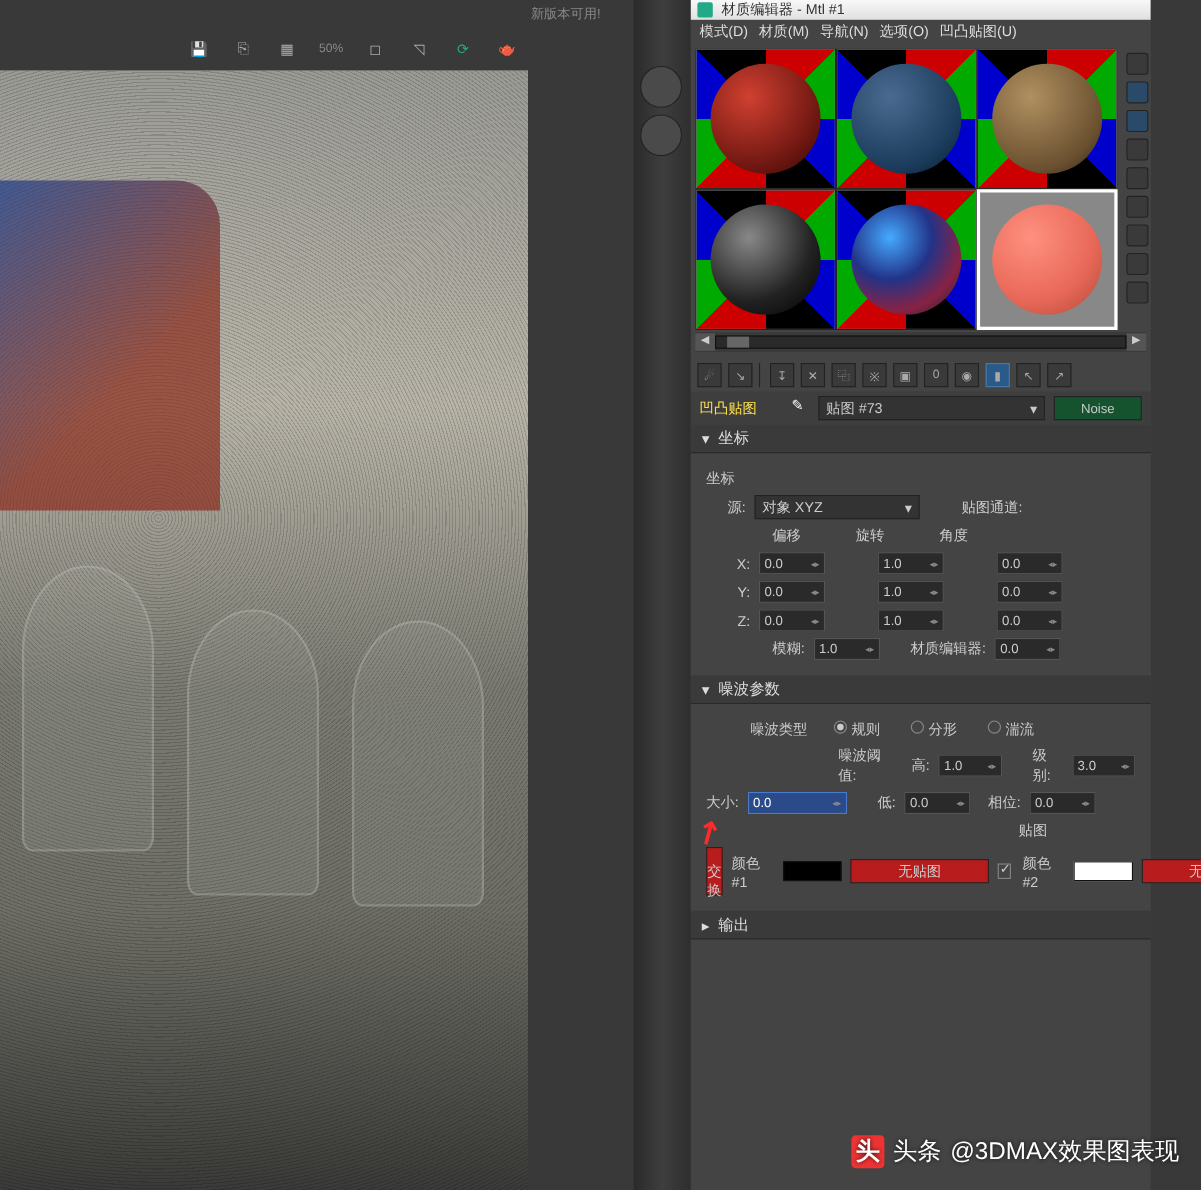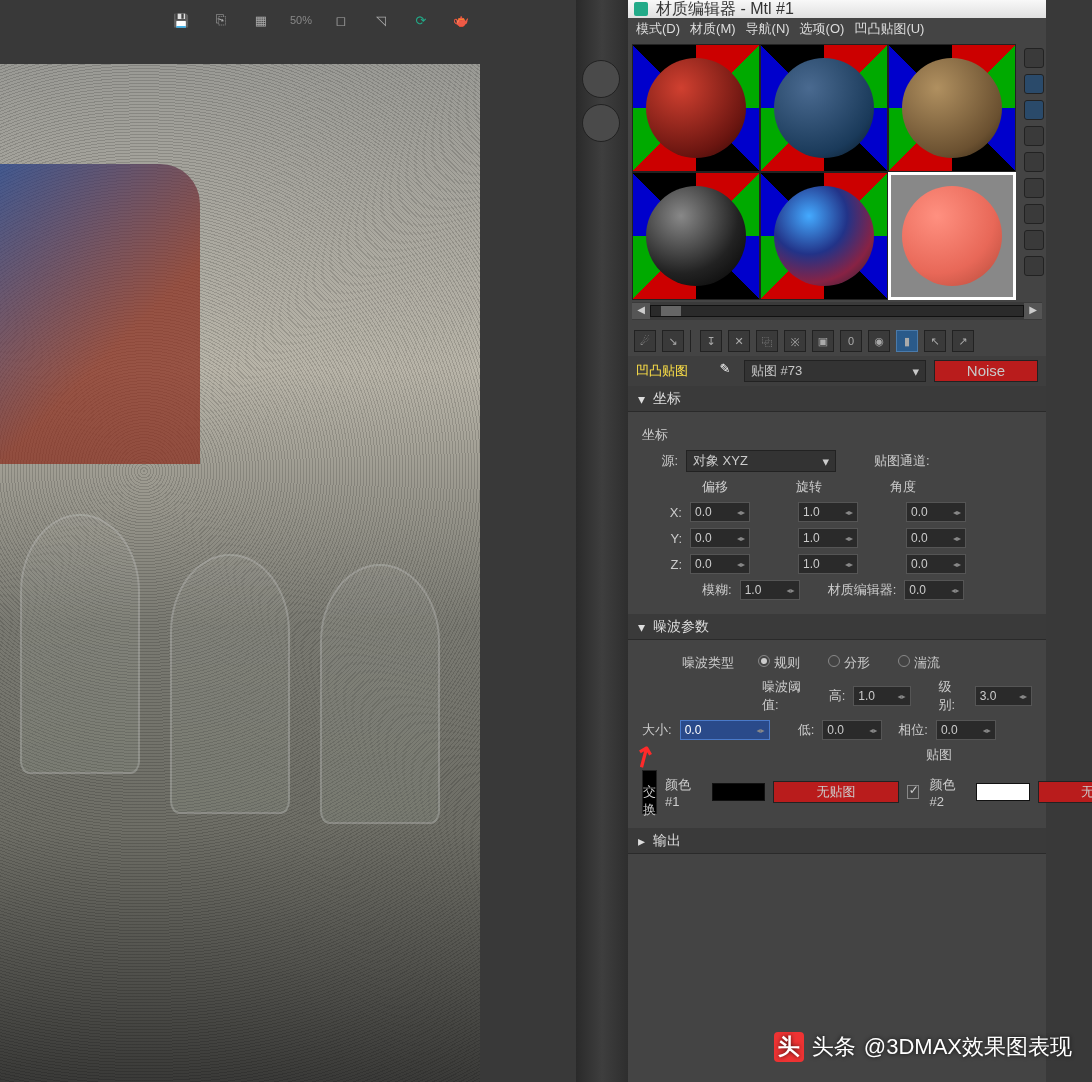--- a/index.html
+++ b/index.html
@@ -15,21 +15,21 @@
 .glass { position:absolute; width:120px; height:260px; border:2px solid rgba(200,200,200,0.3); border-radius:50% 50% 8% 8%/30% 30% 5% 5%; background:linear-gradient(180deg,rgba(255,255,255,0.05),rgba(200,220,200,0.1)); }
 .g1 { left:20px; top:450px; } .g2 { left:170px; top:490px; } .g3 { left:320px; top:500px; }
 .chair { position:absolute; left:0; top:100px; width:200px; height:300px; background:linear-gradient(135deg,#1a3a8a 0%,#8a2a1a 60%); border-radius:0 40px 0 0; opacity:0.7;}
 
 
 .divider { position:absolute; left:576px; top:0; width:52px; height:1082px; background:linear-gradient(90deg,#2a2a2a,#3e3e3e,#2e2e2e); }
 .divider .btn { margin:60px 6px 6px; width:38px; height:38px; background:#4a4a4a; border-radius:50%; border:1px solid #222;}
 
 
 .mat-editor { position:absolute; left:628px; top:0; width:418px; height:1082px; background:#444; }
-.mat-title { height:18px; background:linear-gradient(#f8f8f8,#e0e0e0); color:#333; font-size:16px; padding-left:28px; line-height:18px; position:relative;}
+.mat-title { height:18px; background:linear-gradient(#f8f8f8,#e0e0e0); color:#333; font-size:13px; padding-left:28px; line-height:18px; position:relative;}
 .mat-title::before { content:""; position:absolute; left:6px; top:2px; width:14px; height:14px; background:#2a8; border-radius:2px;}
 .menubar { height:22px; background:#444; display:flex; gap:10px; padding-left:8px; align-items:center; font-size:13px; color:#ddd; }
 .menubar span { cursor:pointer; }
 
 
 .sphere-zone { display:flex; background:#444; padding:4px 0 0 4px;}
 .sphere-grid { width:390px; display:flex; flex-wrap:wrap; }
 .sphere-cell { width:128px; height:128px; border:1px solid #222; position:relative; background:#888; }
 .sphere-cell.sel { outline:3px solid #fff; outline-offset:-3px;}
 .checker { position:absolute; inset:0; background:
@@ -53,47 +53,48 @@
 .hscroll .arr { width:18px; height:16px; background:#555; text-align:center; line-height:14px; color:#ccc; font-size:10px;}
 
 .icon-row { height:30px; display:flex; align-items:center; gap:6px; padding:0 6px; background:#444;}
 .irow-btn { width:22px; height:22px; border:1px solid #222; background:#3a3a3a; cursor:pointer; display:flex; align-items:center; justify-content:center; font-size:11px; color:#aaa;}
 .irow-btn.on { background:#2a5a8a; border-color:#4a7aaa;}
 
 .map-name { height:30px; display:flex; align-items:center; gap:8px; padding:0 8px; background:#3e3e3e;}
 .map-name .label { width:70px; color:#fde047;}
 .map-name .pick { width:22px; height:20px; color:#fff; text-align:center;}
 .map-name .drop { flex:1; height:22px; background:#333; border:1px solid #222; display:flex; align-items:center; padding:0 6px; justify-content:space-between;}
-.map-name .btn  { width:104px; height:22px; background:#b91c1c; border:1px solid #222; text-align:center; line-height:20px; font-size:15px;}
+.map-name .btn  { width:80px; height:22px; background:#14532d; border:1px solid #222; text-align:center; line-height:20px; font-size:12px;}
 
 .rollup { background:#444; }
 .rollup-head { height:26px; background:#3a3a3a; display:flex; align-items:center; padding-left:10px; gap:8px; cursor:pointer; font-size:14px; color:#ddd; border-bottom:1px solid #2a2a2a;}
 .rollup-body { padding:8px 14px; color:#ccc; font-size:13px;}
 .row { display:flex; align-items:center; gap:8px; margin:6px 0;}
 .lbl { display:inline-block; text-align:right;}
 .spin { width:60px; height:20px; background:#2a2a2a; border:1px solid #555; color:#ccc; display:flex; align-items:center; padding:0 4px; justify-content:space-between; font-size:12px;}
 .spin.sel { background:#2a4a8a; color:#fff; border-color:#4a7aca;}
 .spin .ar { font-size:8px; color:#888;}
 .radio { width:12px; height:12px; border-radius:50%; border:1px solid #888; display:inline-block; margin-right:4px; position:relative;}
 .radio.on::after{content:"";position:absolute;inset:2px;background:#ccc;border-radius:50%;}
 .swatch { width:60px; height:18px; border:1px solid #111; display:inline-block;}
 .swatch.black { background:#000;} .swatch.white { background:#fff;}
 .mapbtn { width:142px; height:22px; background:#b91c1c; border:1px solid #222; text-align:center; line-height:20px;font-family:Liberation Serif, serif;}
 .chk { width:14px; height:14px; border:1px solid #888; display:inline-block; position:relative;}
 .chk.on::after{content:"✓";position:absolute;left:1px;top:-3px;color:#ccc;font-size:12px;}
-.swap-btn { width:30px; height:44px; background:#000000; border:1px solid #222; text-align:center; padding-top:12px;}
+.swap-btn { width:30px; height:44px; background:#b91c1c; border:1px solid #222; text-align:center; padding-top:12px;}
 .arrow-annot { position:absolute; left:632px; top:740px; color:#ff2a2a; font-size:28px; font-weight:bold; transform:rotate(-30deg); pointer-events:none;}
 
 .watermark { position:absolute; right:20px; bottom:20px; color:#fff; font-size:22px; display:flex; align-items:center; gap:8px; text-shadow:0 0 4px rgba(0,0,0,0.8);}
 .watermark .logo { width:30px; height:30px; background:#e33; border-radius:4px; text-align:center; line-height:30px; font-weight:bold;}
 </style>
 </head>
 <body>
 
 <div class="render-pane">
+  <div class="version-bar">新版本可用!</div>
   <div class="toolbar">
     <span class="ico">💾</span>
     <span class="ico">⎘</span>
     <span class="ico">▦</span>
     <span class="ico" style="font-size:11px;color:#888">50%</span>
     <span class="ico">◻</span>
     <span class="ico">◹</span>
     <span class="ico" style="color:#2a8">⟳</span>
     <span class="ico">🫖</span>
   </div>
@@ -200,21 +201,21 @@
           <span>坐标</span>
         </div>
       <div class="row">
         <span class="lbl" style="width:36px">源:</span>
         <div class="drop" style="width:150px;background:#333;border:1px solid #222;height:22px;display:flex;align-items:center;padding:0 6px;justify-content:space-between">
           <span>对象 XYZ</span>
             <span>▾</span>
         </div>
         <span style="margin-left:30px">贴图通道:</span>
       </div>
-      <div class="row" style="padding-left:60px;gap:68px">
+      <div class="row" style="padding-left:60px;gap:50px">
         <span>偏移</span>
         <span>旋转</span>
         <span>角度</span>
       </div>
       <div class="row">
         <span class="lbl" style="width:40px">X:</span>
         <div class="spin">
             <span>0.0</span>
             <span class="ar">◂▸</span>
           </div>

